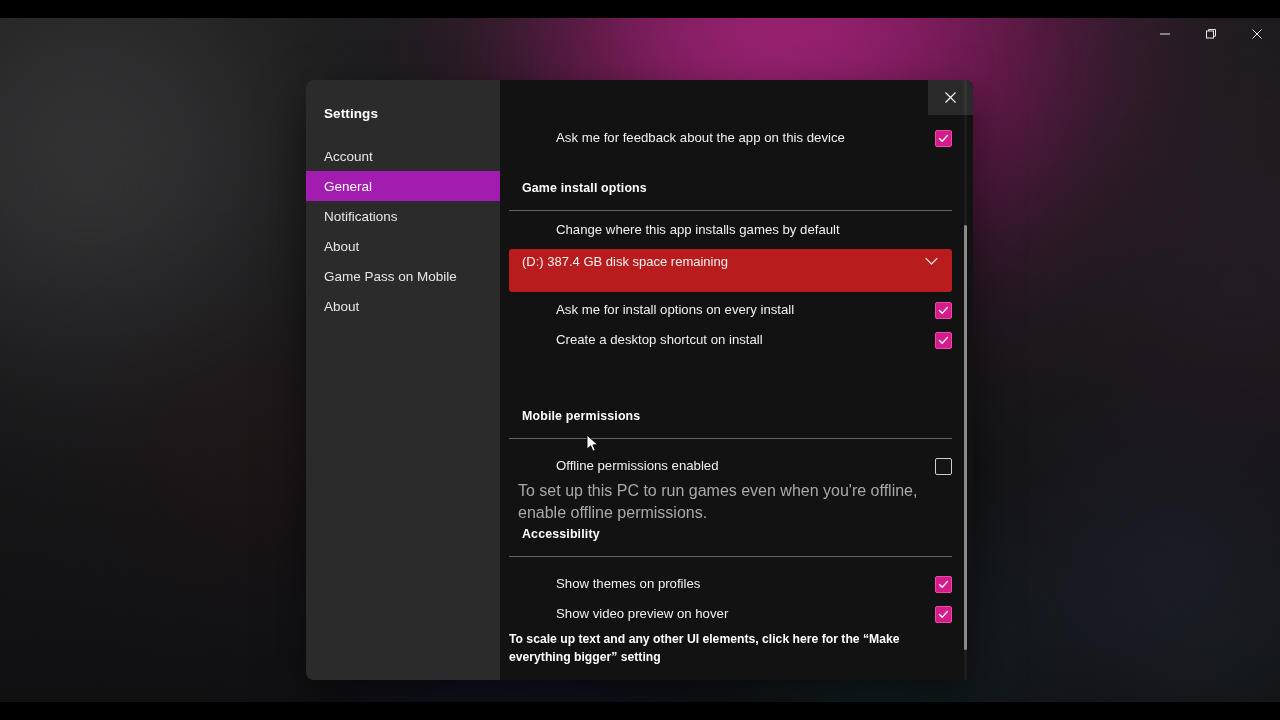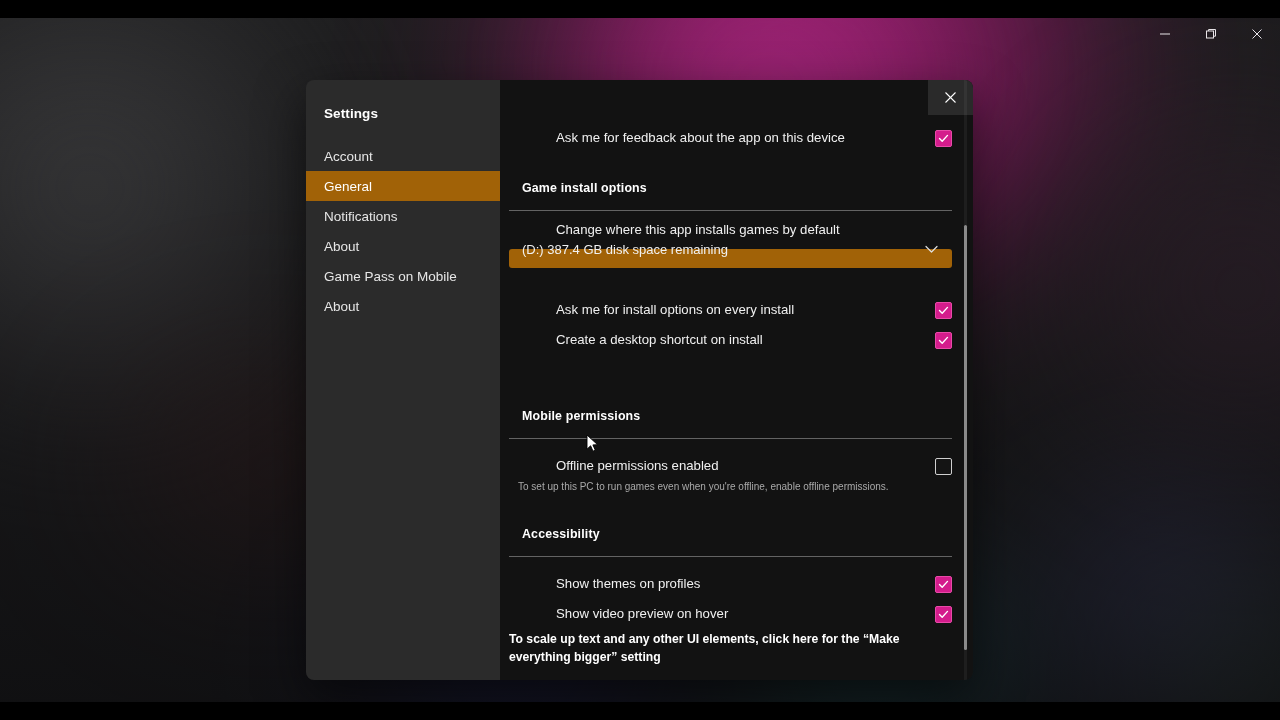--- a/index.html
+++ b/index.html
@@ -137,21 +137,21 @@
   #sidebar-nav { margin-top: 20px; }
   .nav-item {
     height: 30px;
     display: flex;
     align-items: center;
     padding-left: 18px;
     color: #e6e6e6;
     font-size: 13.5px;
     cursor: default;
   }
-  .nav-item.active { background: #a16207; color: #ffffff; }
+  .nav-item.active { background: #a21caf; color: #ffffff; }
 
   
   #settings-content {
     position: relative;
     flex: 1 1 auto;
     background: #121212;
     overflow: hidden;
   }
   #dialog-close {
     position: absolute;
@@ -190,21 +190,21 @@
     letter-spacing: .15px;
     margin-left: 13px;
   }
   .divider {
     height: 1px;
     background: #636363;
     margin: 0;
   }
   .subtext {
     color: #a9a9a9;
-    font-size: 10px;
+    font-size: 16px;
     line-height: 1.35;
     padding-left: 9px;
   }
   .footnote {
     color: #ffffff;
     font-size: 12.2px;
     font-weight: bold;
     line-height: 1.45;
     max-width: 415px;
   }
@@ -222,22 +222,22 @@
     border: 1px solid #e84aa8;
   }
   .checkbox.unchecked {
     background: #141414;
     border: 1.6px solid #cfcfcf;
   }
   .checkbox svg { display: block; }
 
   
   .dropdown {
-    height: 19px;
-    background: #a16207;
+    height: 43px;
+    background: #b91c1c;
     border-radius: 3px;
     display: flex;
     align-items: center;
     justify-content: space-between;
     padding: 0 14px 18px 13px;
     cursor: default;
   }
   .dropdown-value { color: #f1f1f1; font-size: 13px; }
   .dropdown-chevron { color: #e0e0e0; display: flex; }
 

